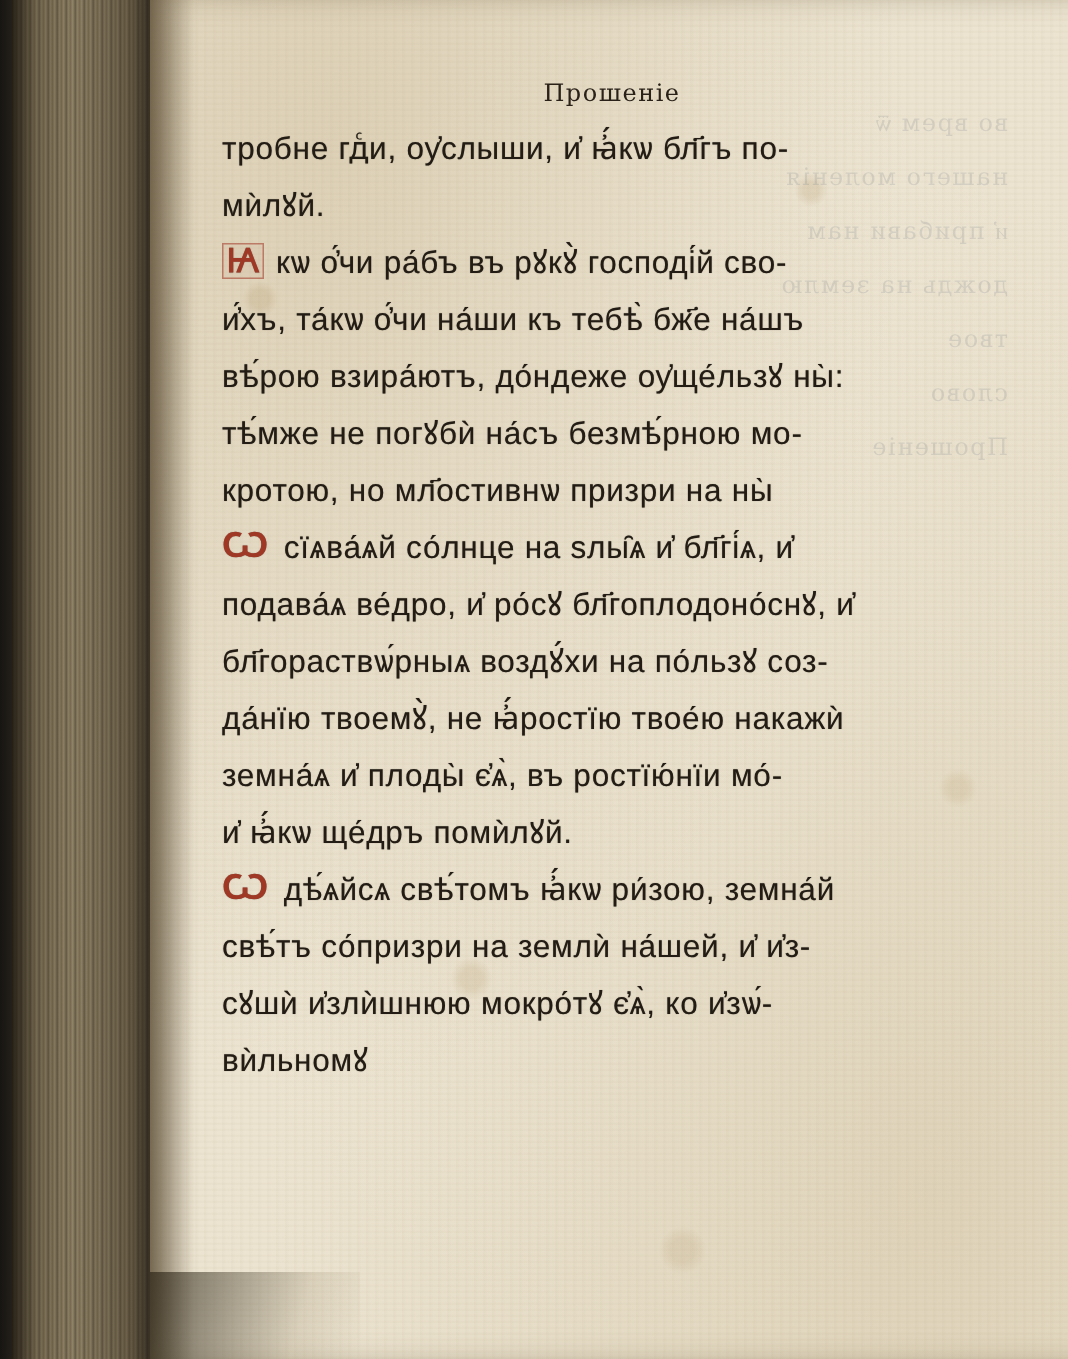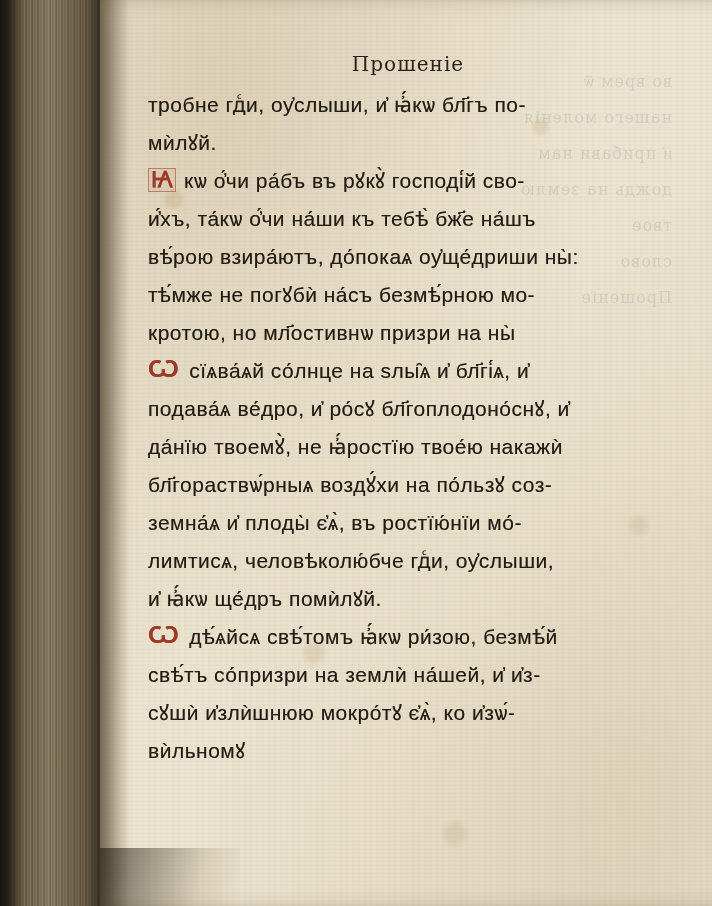--- a/index.html
+++ b/index.html
@@ -140,21 +140,21 @@
 
   
   .textblock {
     position: absolute;
     left: 48px;
     top: 52px;
     width: 520px;
   }
   .heading {
     text-align: center;
-    font-size: 20px;
+    font-size: 16px;
     letter-spacing: 1px;
     color: #2a2119;
     margin-bottom: 10px;
     font-family: "DejaVu Serif", serif;
   }
   .line {
     font-size: 21px;
     line-height: 38px;
     color: #221c14;
     white-space: nowrap;
@@ -217,36 +217,35 @@
 
       <div class="heading">Прошeніе</div>
 
       <div class="line"><span>тробне гдⷭи, оу҆слыши, и҆ ꙗ҆́кѡ бл҃гъ по-</span></div>
       <div class="line"><span>мѝлꙋй.</span></div>
 
       <div class="line">
         <span class="initial">Ꙗ</span><span>кѡ о҆́чи ра́бъ въ рꙋкꙋ̀ господі́й сво-</span>
       </div>
       <div class="line"><span>и҆́хъ, та́кѡ о҆́чи на́ши къ тебѣ̀ бж҃е на́шъ</span></div>
-      <div class="line"><span>вѣ́рою взира́ютъ, до́покаѧ оу҆ще́дриши ны̀:</span></div>
+      <div class="line"><span>вѣ́рою взира́ютъ, до́ндеже оу҆ще́льзꙋ ны̀:</span></div>
       <div class="line"><span>тѣ́мже не погꙋбѝ на́съ безмѣ́рною мо-</span></div>
       <div class="line"><span>кротою, но мл҃остивнѡ призри на ны̀</span></div>
 
       <div class="line">
         <span class="initial plain">Ѡ</span><span>сїѧва́ѧй со́лнце на ѕлы̑ѧ и҆ бл҃гі́ѧ, и҆</span>
       </div>
       <div class="line"><span>подава́ѧ ве́дро, и҆ ро́сꙋ бл҃гоплодоно́снꙋ, и҆</span></div>
+      <div class="line"><span>бл҃гораствѡ́рныѧ воздꙋ́хи на по́льзꙋ соз-</span></div>
       <div class="line"><span>да́нїю твоемꙋ̀, не ꙗ҆́ростїю твое́ю накажѝ</span></div>
-      <div class="line"><span>бл҃гораствѡ́рныѧ воздꙋ́хи на по́льзꙋ соз-</span></div>
       <div class="line"><span>земна́ѧ и҆ плоды̀ є҆ѧ̀, въ ростїю́нїи мо́-</span></div>
-      <div class="line"><span>лимтисѧ, человѣколю́бче гдⷭи, оу҆слыши,</span></div>
       <div class="line"><span>и҆ ꙗ҆́кѡ ще́дръ помѝлꙋй.</span></div>
 
       <div class="line">
-        <span class="initial plain">Ѡ</span><span>дѣ́ѧйсѧ свѣ́томъ ꙗ҆́кѡ ри́зою, безмѣ́й</span>
+        <span class="initial plain">Ѡ</span><span>дѣ́ѧйсѧ свѣ́томъ ꙗ҆́кѡ ри́зою, земна́й</span>
       </div>
       <div class="line"><span>свѣ́тъ со́призри на землѝ на́шей, и҆ и҆з-</span></div>
       <div class="line"><span>сꙋшѝ и҆злѝшнюю мокро́тꙋ є҆ѧ̀, ко и҆зѡ́-</span></div>
 
       <div class="line right"><span>вѝльномꙋ</span></div>
     </div>
 
     <div class="corner"></div>
   </div>
 </div>

